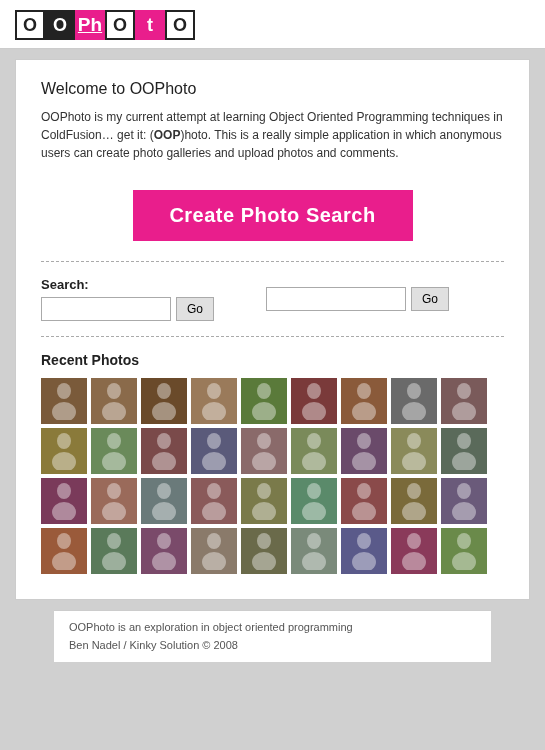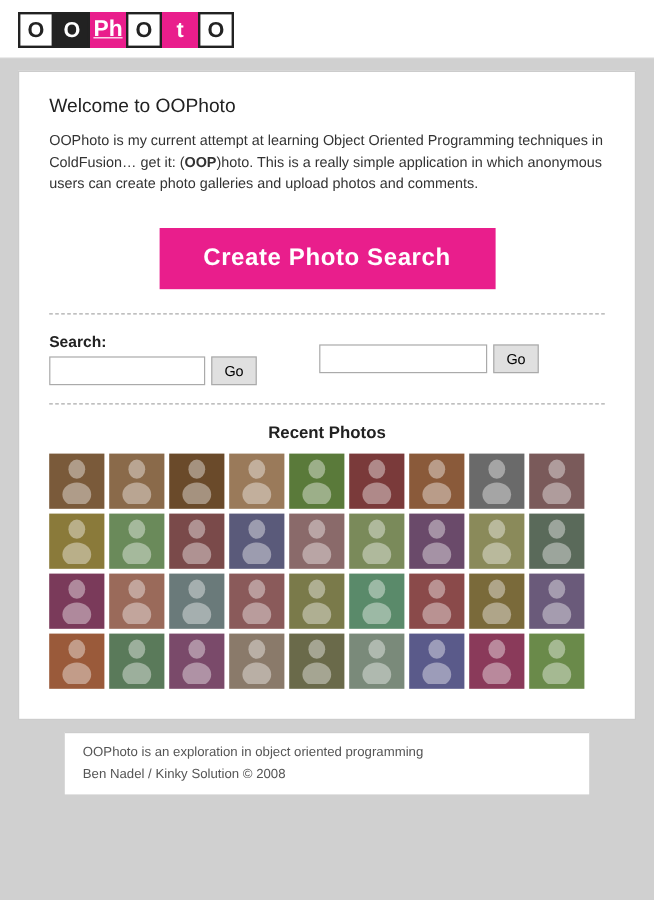--- a/index.html
+++ b/index.html
@@ -137,21 +137,20 @@
       cursor: pointer;
       height: 24px;
     }
 
     
     .recent-title {
       font-size: 14px;
       font-weight: bold;
       margin-bottom: 10px;
       margin-top: 5px;
-      text-align: center;
     }
 
     .photo-grid {
       display: flex;
       flex-wrap: wrap;
       gap: 4px;
     }
 
     .photo-thumb {
       width: 46px;

